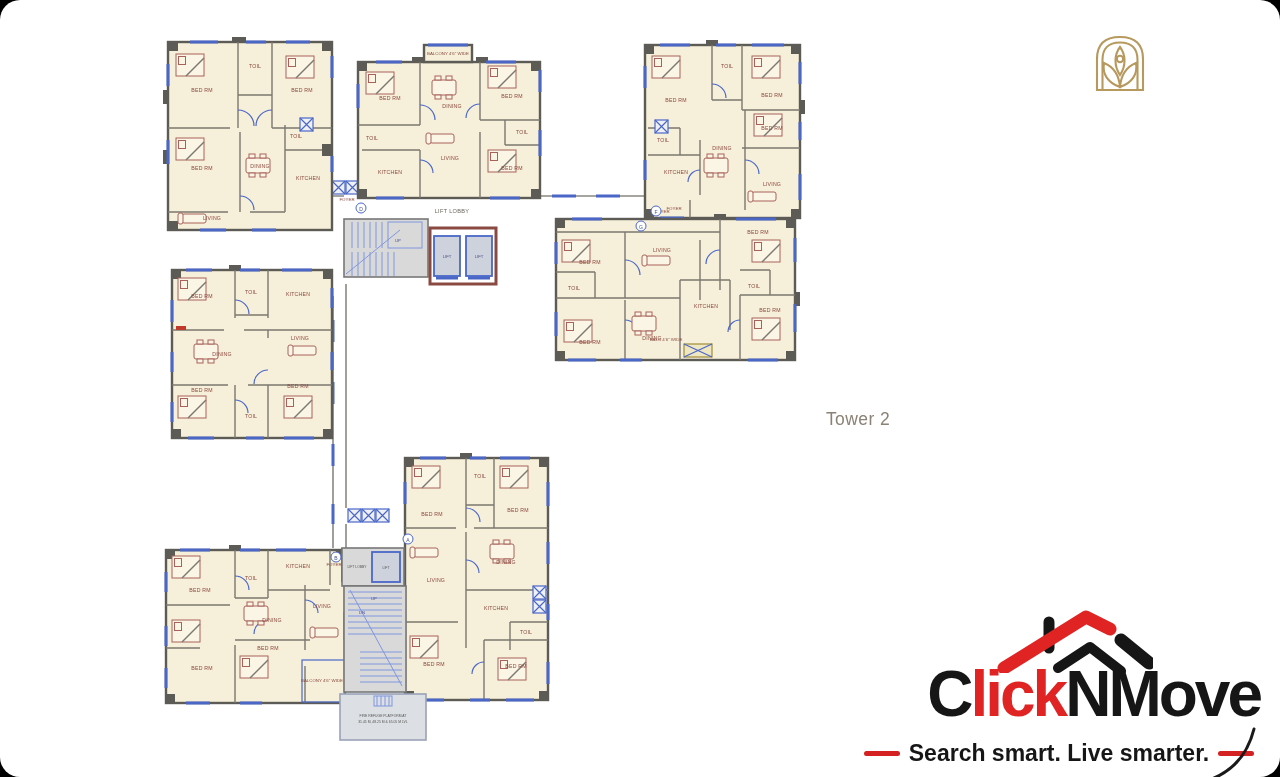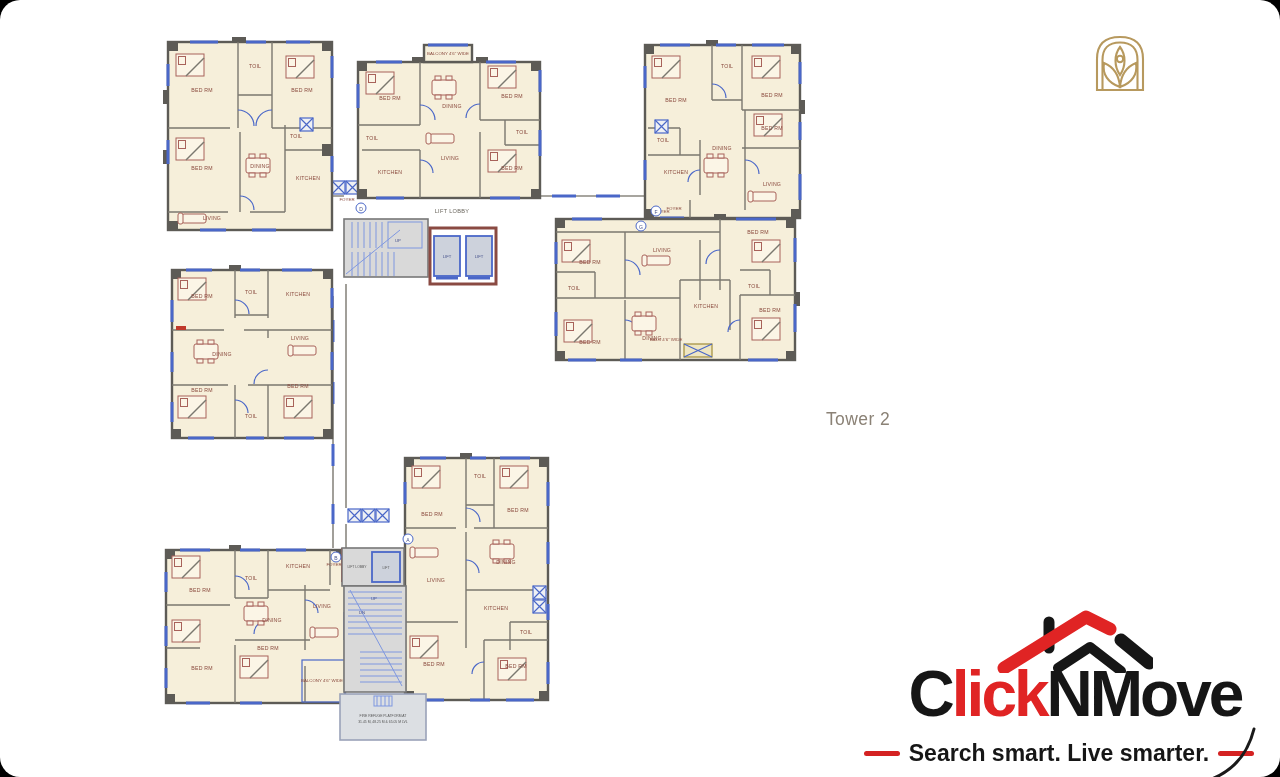--- a/index.html
+++ b/index.html
@@ -34,21 +34,21 @@
   
   .title-block{position:absolute;left:738px;top:406px;width:240px;text-align:center;
                color:#8b8276;font-size:17.5px;line-height:27px;letter-spacing:.4px;}
 
   
   .emblem{position:absolute;left:1093px;top:33px;width:54px;height:60px;}
 
   
   .brand{position:absolute;left:858px;top:588px;width:402px;height:185px;}
   .roof{position:absolute;left:135px;top:0;width:160px;height:85px;}
-  .wordmark{position:absolute;left:16px;top:74px;width:402px;text-align:center;
+  .wordmark{position:absolute;left:0;top:74px;width:402px;text-align:right;
             font-size:64px;font-weight:bold;letter-spacing:-3px;line-height:1;color:#161616;
             white-space:nowrap;}
   .wordmark .red{color:#e02424;}
   .tagline{position:absolute;left:0;top:152px;width:402px;display:flex;align-items:center;
            justify-content:center;gap:9px;}
   .tagline .txt{font-size:23px;font-weight:bold;color:#161616;white-space:nowrap;}
   .dash{width:36px;height:5px;border-radius:3px;background:#d42222;flex:none;}
   .swoosh{position:absolute;right:-6px;bottom:-8px;width:70px;height:70px;}
 </style>
 </head>

